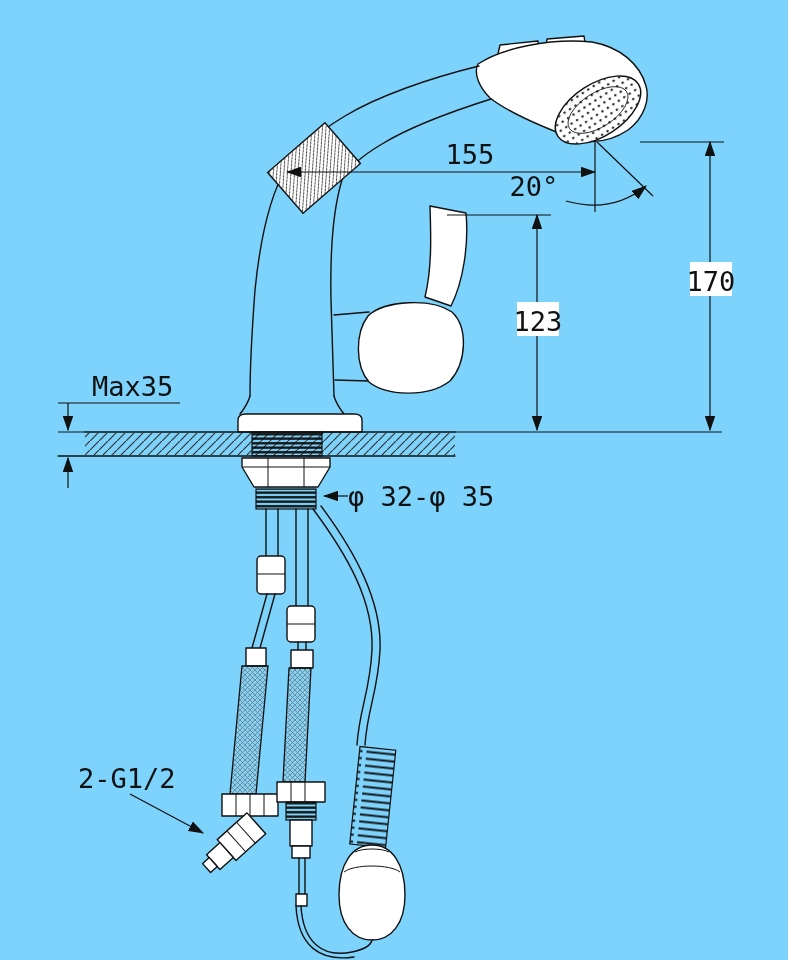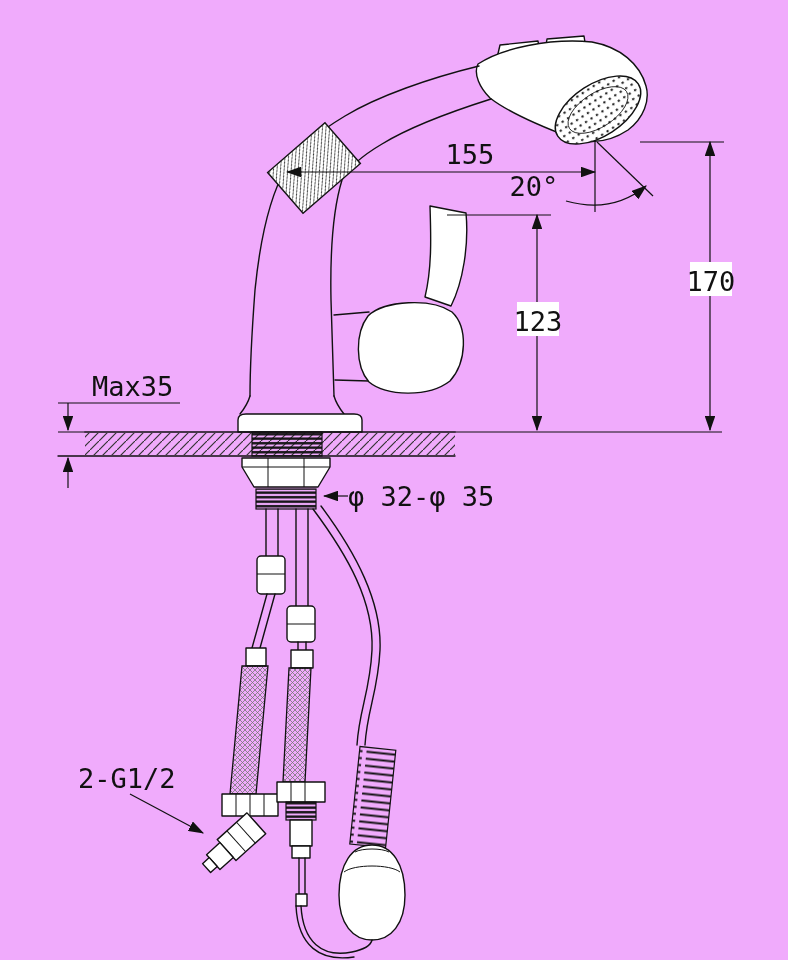--- a/index.html
+++ b/index.html
@@ -1,16 +1,16 @@
 <!DOCTYPE html>
 <html><head>
 <meta charset="utf-8">
 <style>
   html,body{margin:0;padding:0;background:#ffffff;}
-  .stage{position:relative;width:788px;height:960px;background:#f0abfc;overflow:hidden;
+  .stage{position:relative;width:788px;height:960px;background:#7dd3fc;overflow:hidden;
          font-family:"DejaVu Sans Mono","Liberation Mono",monospace;}
   svg{position:absolute;top:0;left:0;}
   svg text{fill:#111;font-family:"DejaVu Sans Mono","Liberation Mono",monospace;font-size:27px;}
   .ln{stroke:#111;stroke-width:1.4;fill:none;stroke-linecap:round;stroke-linejoin:round;}
   .fw{stroke:#111;stroke-width:1.4;fill:#ffffff;stroke-linejoin:round;}
   .dim{stroke:#111;stroke-width:1.2;fill:none;}
   .thin{stroke:#111;stroke-width:1;fill:none;}
 </style>
 </head>
 <body>

